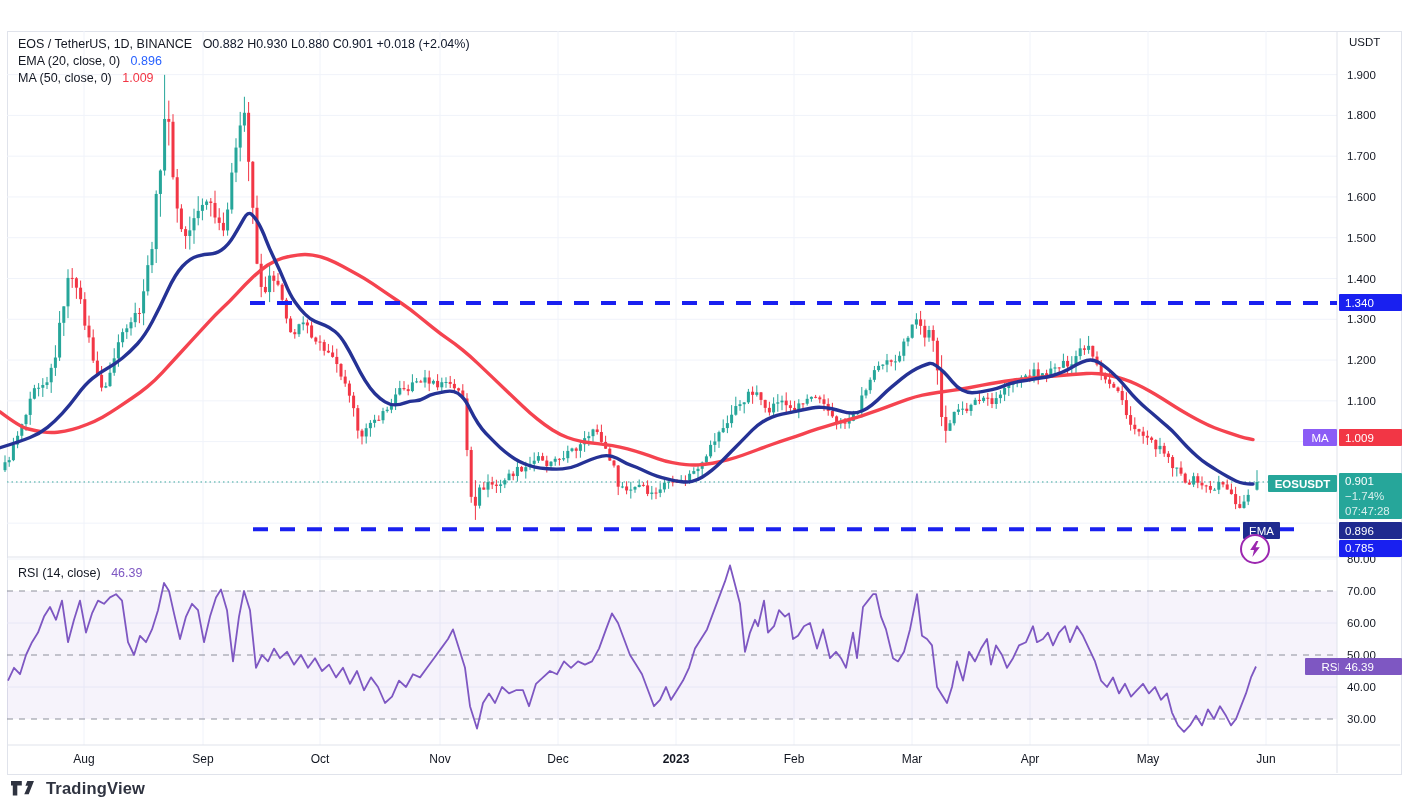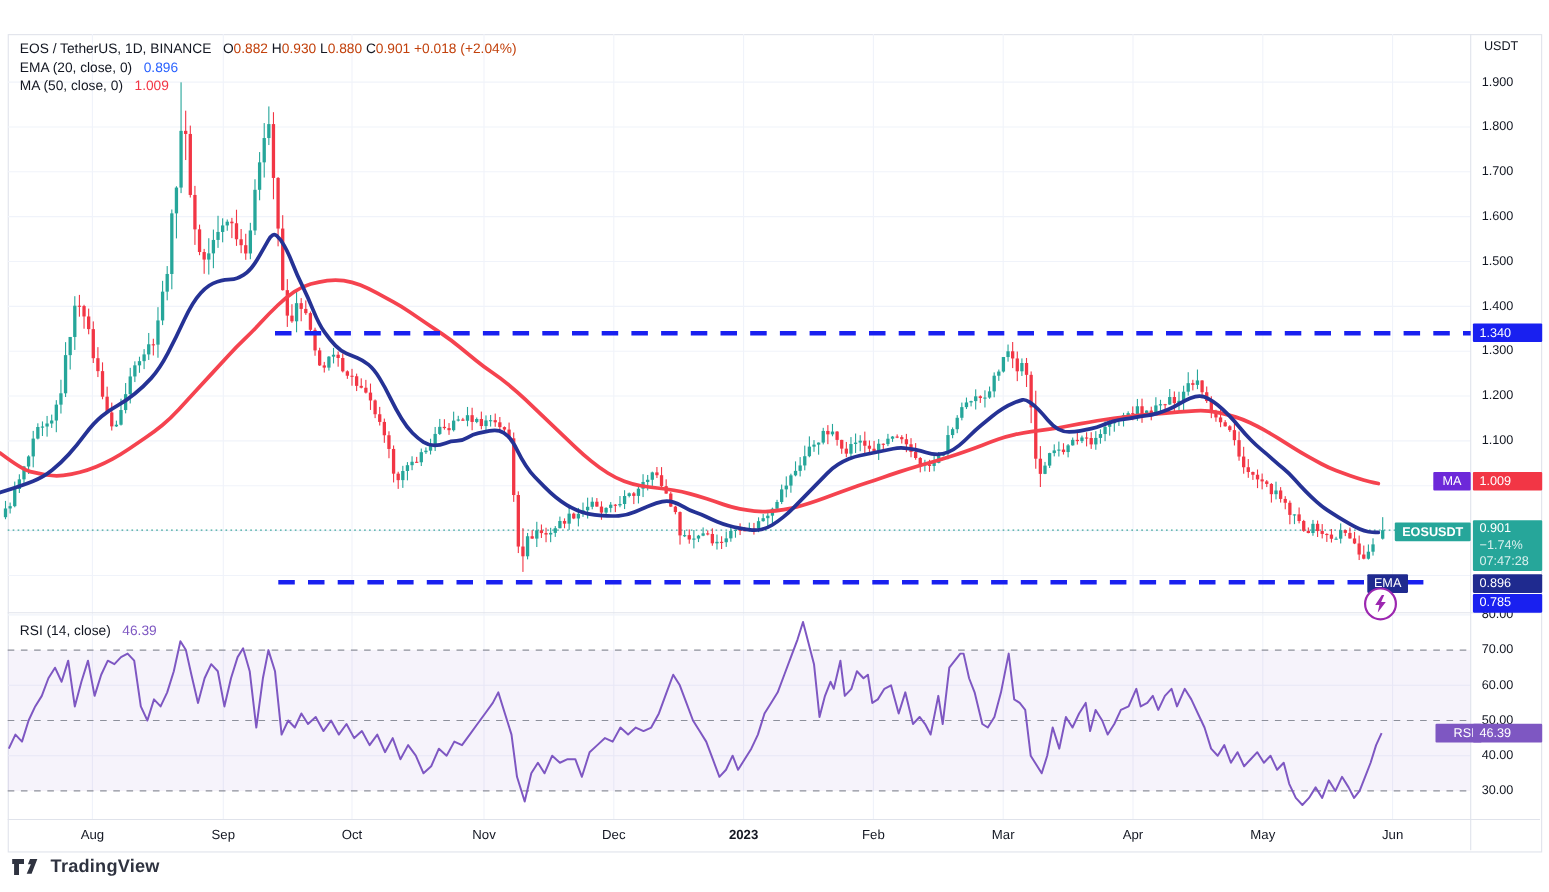--- a/index.html
+++ b/index.html
@@ -4,21 +4,21 @@
 <style>
   html,body{margin:0;padding:0;background:#fff;}
   #app{position:relative;width:1408px;height:811px;background:#fff;overflow:hidden;
        font-family:"Liberation Sans","DejaVu Sans",sans-serif;color:#131722;}
   .abs{position:absolute;}
   #attribution{left:10px;top:7px;font-size:12.5px;color:#131722;}
   #chart-frame{left:7px;top:31px;width:1393px;height:742px;border-top:1px solid #e0e3eb;
        border-left:1px solid #e0e3eb;border-right:1px solid #e0e3eb;border-bottom:1px solid #e0e3eb;}
   #svg-layer{left:0;top:0;}
   .legend-row{left:18px;font-size:12.5px;white-space:nowrap;}
-  .v-teal{color:#c2410c;} .v-blue{color:#2962FF;} .v-red:{color:#F23645;}
+  .v-teal{color:#0f172a;} .v-blue{color:#2962FF;} .v-red:{color:#F23645;}
   .vr{color:#F23645;} .v-purple{color:#7E57C2;}
   .gap{display:inline-block;width:7px;}
   .tick{position:absolute;left:1347px;font-size:11.5px;color:#131722;transform:translateY(-50%);}
   .tlabel{position:absolute;top:752px;font-size:12px;color:#131722;transform:translateX(-50%);}
   .badge{position:absolute;font-size:11.5px;color:#fff;display:flex;align-items:center;
          padding:0 6px;height:17px;border-radius:1px;}
   .badge-val{left:1339px;width:51px;}
   .badge-lab{justify-content:center;}
   #price-badge{height:46px;flex-direction:column;align-items:flex-start;justify-content:center;line-height:15px;}
   #price-badge .sub{color:rgba(255,255,255,0.82);}
@@ -725,21 +725,21 @@
       <div class="tlabel" style="left: 558px;">Dec</div>
       <div class="tlabel" style="left: 676px; font-weight: 700;">2023</div>
       <div class="tlabel" style="left: 794px;">Feb</div>
       <div class="tlabel" style="left: 912px;">Mar</div>
       <div class="tlabel" style="left: 1030px;">Apr</div>
       <div class="tlabel" style="left: 1148px;">May</div>
       <div class="tlabel" style="left: 1266px;">Jun</div>
     </div>
 
   <div class="badge badge-val" id="b-upper" style="background: rgb(25, 32, 240); top: 294.471px;">1.340</div>
-  <div class="badge badge-lab" style="background: #6d28d9; left: 1303px; width: 22px; top: 429.436px;" id="b-ma-key">MA</div>
+  <div class="badge badge-lab" style="background: #8b5cf6; left: 1303px; width: 22px; top: 429.436px;" id="b-ma-key">MA</div>
   <div class="badge badge-val" id="b-ma" style="background: rgb(242, 54, 69); top: 429.436px;">1.009</div>
   <div class="badge badge-lab" style="background: rgb(38, 166, 154); left: 1268px; width: 57px; top: 475px; font-weight: bold;" id="b-sym">EOSUSDT</div>
   <div class="badge badge-val" id="price-badge" style="background: rgb(38, 166, 154); top: 473px;">
     <span>0.901</span>
     <span class="sub">−1.74%</span>
     <span class="sub">07:47:28</span>
   </div>
   <div class="badge badge-lab" style="background: rgb(31, 42, 143); left: 1243px; width: 25px; top: 522px;" id="b-ema-key">EMA</div>
   <div class="badge badge-val" id="b-ema" style="background: rgb(31, 42, 143); top: 522px;">0.896</div>
   <div class="badge badge-val" id="b-lower" style="background: rgb(25, 32, 240); top: 539.5px;">0.785</div>

